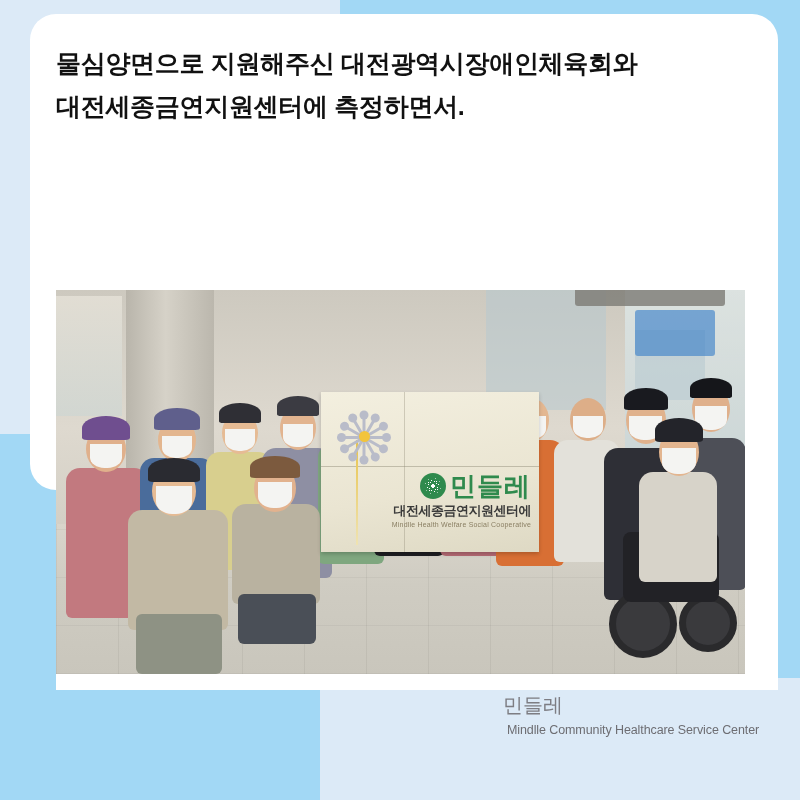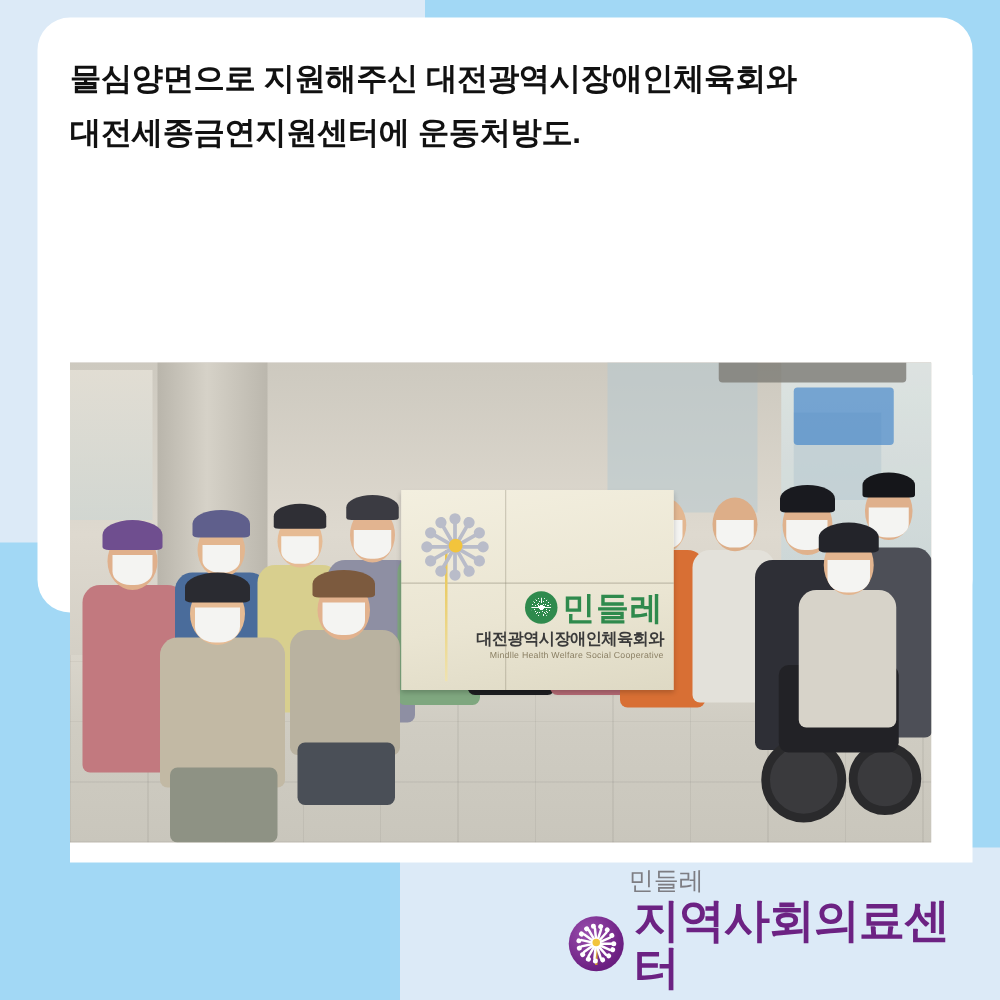--- a/index.html
+++ b/index.html
@@ -216,21 +216,21 @@
 <div id="card-root">
 
   <div class="bg-pale-top"></div>
   <div class="bg-pale-bottom"></div>
 
   <div class="white-card"></div>
   <div class="white-ext"></div>
 
   <div class="text-block">
     <p class="para-bold">물심양면으로 지원해주신 대전광역시장애인체육회와
-대전세종금연지원센터에 운동처방도.</p>
+대전세종금연지원센터에 측정하면서.</p>
   </div>
 
   <div class="photo">
     <div class="wall"></div>
     <div class="wall-col"></div>
     <div class="win-left"></div>
     <div class="door-frame"></div>
     <div class="win-right"></div>
     <div class="ceiling-light"></div>
     <div class="blue-sign"></div>
@@ -340,60 +340,36 @@
         <span style="transform:rotate(270deg)"></span>
         <span style="transform:rotate(300deg)"></span>
         <span style="transform:rotate(330deg)"></span>
         <div class="dand-core"></div>
       </div>
       <div class="banner-logo">
         <div class="bl-row">
           <div class="bl-mark"></div>
           <div class="bl-kr">민들레</div>
         </div>
-        <div class="bl-sub">대전광역시장애인체육회와</div>
+        <div class="bl-sub">대전세종금연지원센터에</div>
         <div class="bl-en">Mindlle Health Welfare Social Cooperative</div>
       </div>
     </div>
 
     <div class="wheelchair">
       <div class="wc-wheel" style="left:2px;bottom:4px;width:54px;height:54px;"></div>
       <div class="wc-wheel" style="right:2px;bottom:10px;width:44px;height:44px;"></div>
       <div class="wc-seat"></div>
     </div>
     <div class="person" style="right:28px;bottom:92px;width:78px;height:168px;">
       <div class="body" style="left:0;top:58px;width:78px;height:110px;background:#d7d3c9;"></div>
       <div class="head" style="left:20px;top:14px;width:40px;height:48px;background:#e3b58f;"></div>
       <div class="mask" style="left:23px;top:34px;width:34px;height:26px;"></div>
       <div class="cap" style="left:16px;top:4px;width:48px;height:24px;background:#23242a;"></div>
     </div>
   </div>
 
   <div class="footer-logo">
     <div class="fl-small">민들레</div>
-    <div class="fl-main">
-      <div class="fl-mark">
-        <div class="fl-stem"></div>
-        <div class="fl-seeds">
-          <i style="transform:rotate(0deg)"></i>
-          <i style="transform:rotate(24deg)"></i>
-          <i style="transform:rotate(48deg)"></i>
-          <i style="transform:rotate(72deg)"></i>
-          <i style="transform:rotate(96deg)"></i>
-          <i style="transform:rotate(120deg)"></i>
-          <i style="transform:rotate(144deg)"></i>
-          <i style="transform:rotate(168deg)"></i>
-          <i style="transform:rotate(192deg)"></i>
-          <i style="transform:rotate(216deg)"></i>
-          <i style="transform:rotate(240deg)"></i>
-          <i style="transform:rotate(264deg)"></i>
-          <i style="transform:rotate(288deg)"></i>
-          <i style="transform:rotate(312deg)"></i>
-          <i style="transform:rotate(336deg)"></i>
-        </div>
-        <div class="fl-core"></div>
-      </div>
-      <div class="fl-title">지역사회의료센터</div>
-    </div>
     <div class="fl-en">Mindlle Community Healthcare Service Center</div>
   </div>
 
 </div>
 
 </body></html>

